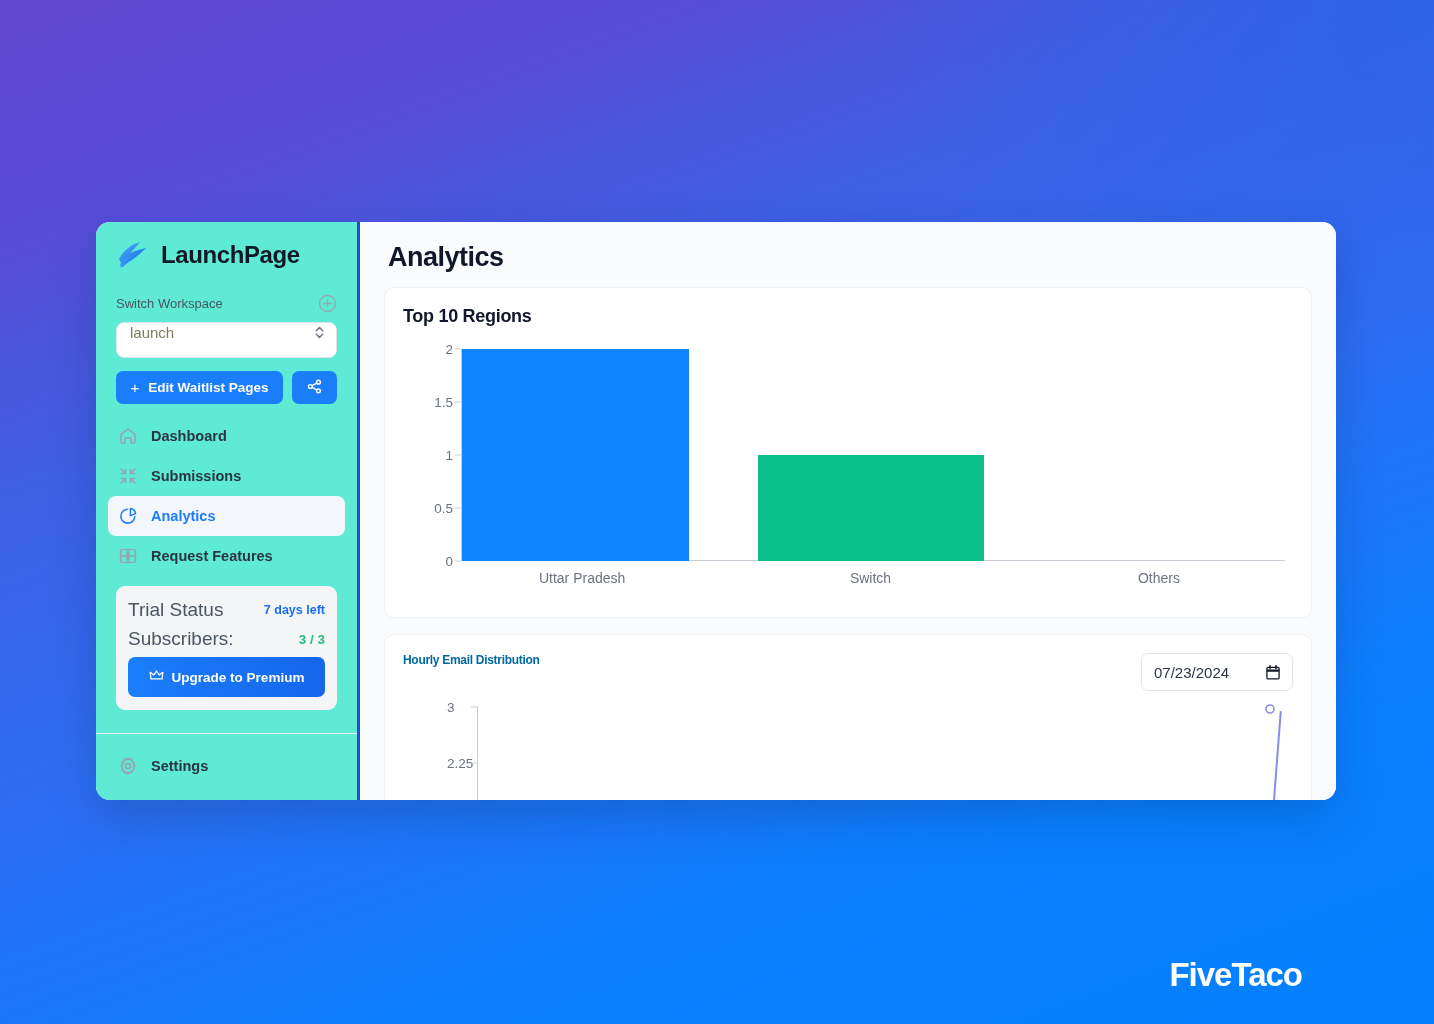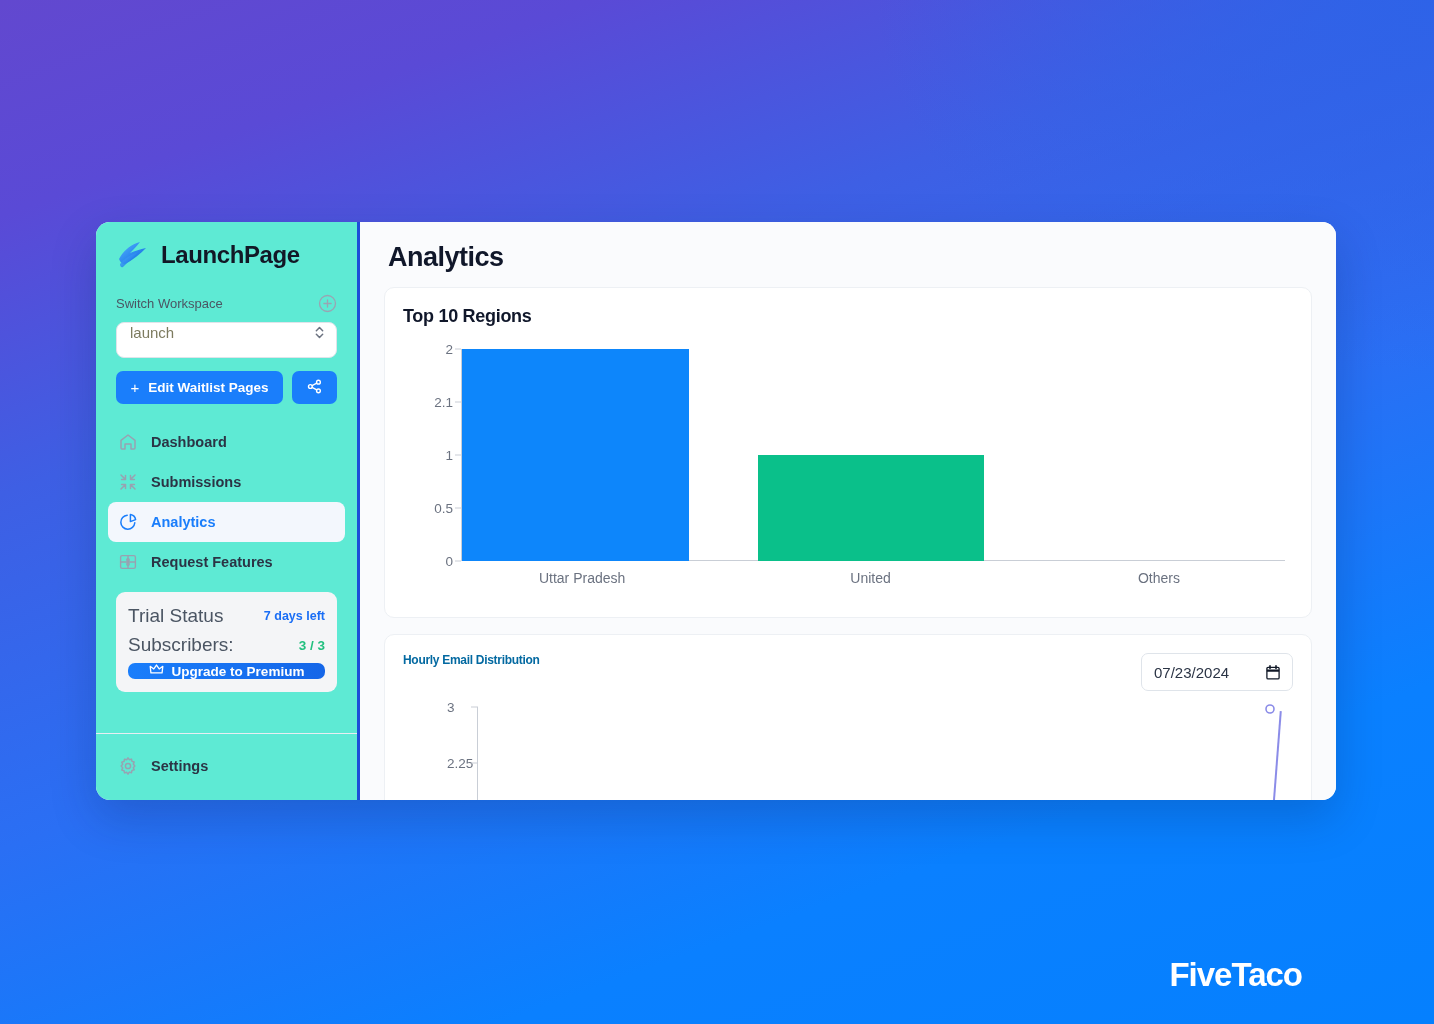--- a/index.html
+++ b/index.html
@@ -86,21 +86,21 @@
   .btn-edit .plus { font-size: 15px; font-weight: 400; line-height: 1; }
   .btn-share {
     width: 45px; height: 33px;
     background: #1a7efb;
     border: none; border-radius: 7px;
     display: flex; align-items: center; justify-content: center;
     cursor: pointer;
   }
   .btn-share svg { width: 15px; height: 15px; color: #fff; }
 
-  .nav { padding: 18px 12px 0 12px; }
+  .nav { padding: 12px 12px 0 12px; }
   .nav-item {
     display: flex; align-items: center; gap: 13px;
     height: 40px;
     padding: 0 10px;
     border-radius: 8px;
     cursor: pointer;
   }
   .nav-item .ico { width: 20px; height: 20px; flex: 0 0 20px; color: #98a2b1; }
   .nav-item .lbl { font-size: 14.5px; font-weight: 700; color: #2b3445; }
   .nav-item.active { background: #f3f7fd; }
@@ -115,21 +115,21 @@
   }
   .trial-line {
     display: flex; align-items: center; justify-content: space-between;
     margin-bottom: 7px;
   }
   .trial-key { font-size: 19px; color: #4b5563; }
   .trial-days { font-size: 12.5px; font-weight: 700; color: #1a6ef5; }
   .trial-subs { font-size: 13.5px; font-weight: 700; color: #22c07f; }
   .btn-upgrade {
     margin-top: 3px;
-    width: 100%; height: 16px;
+    width: 100%; height: 40px;
     background: linear-gradient(90deg, #1a7efb 0%, #1566e8 100%);
     border: none; border-radius: 7px;
     color: #fff; font-size: 13.5px; font-weight: 700;
     display: flex; align-items: center; justify-content: center; gap: 8px;
     cursor: pointer;
     font-family: "Liberation Sans", sans-serif;
   }
   .btn-upgrade svg { width: 15px; height: 13px; }
 
   .sidebar-footer {
@@ -393,33 +393,33 @@
             <div style="position:absolute;left:0;bottom:25%;">
                 <span class="ytick-mark"></span>
                 <span class="ytick">0.5</span>
               </div>
             <div style="position:absolute;left:0;bottom:50%;">
                 <span class="ytick-mark"></span>
                 <span class="ytick">1</span>
               </div>
             <div style="position:absolute;left:0;bottom:75%;">
                 <span class="ytick-mark"></span>
-                <span class="ytick">2.1</span>
+                <span class="ytick">1.5</span>
               </div>
             <div style="position:absolute;left:0;bottom:100%;">
                 <span class="ytick-mark"></span>
                 <span class="ytick">2</span>
               </div>
 
             <div class="bar" style="left:1px;width:27.5%;height:100%;background:#0d86fb;"></div>
             <div class="bar" style="left:36%;width:27.5%;height:50%;background:#0ac08a;"></div>
             <div class="bar" style="left:71%;width:27.5%;height:0;background:#f0a93c;"></div>
 
             <span class="xtick" style="left:14.7%;">Uttar Pradesh</span>
-            <span class="xtick" style="left:49.7%;">United</span>
+            <span class="xtick" style="left:49.7%;">Switch</span>
             <span class="xtick" style="left:84.7%;">Others</span>
           </div>
         </div>
       </div>
     </div>
 
     <div class="card hourly-card">
       <div class="hourly-head">
         <div class="hourly-title">Hourly Email Distribution</div>
         <div class="date-input">

